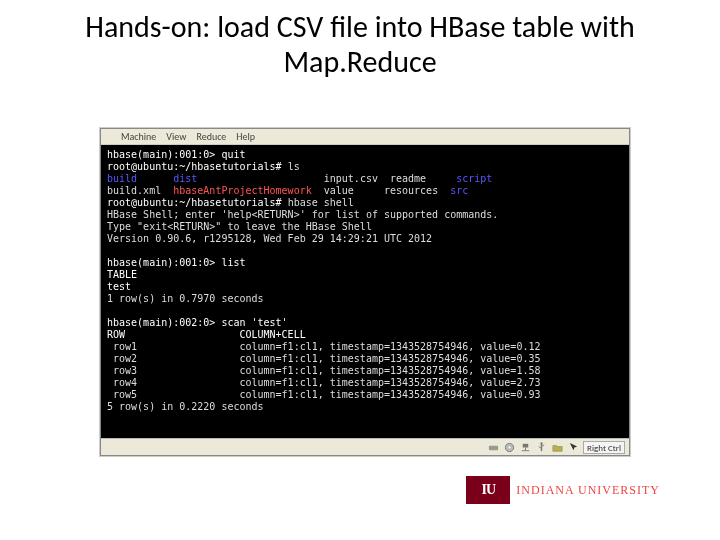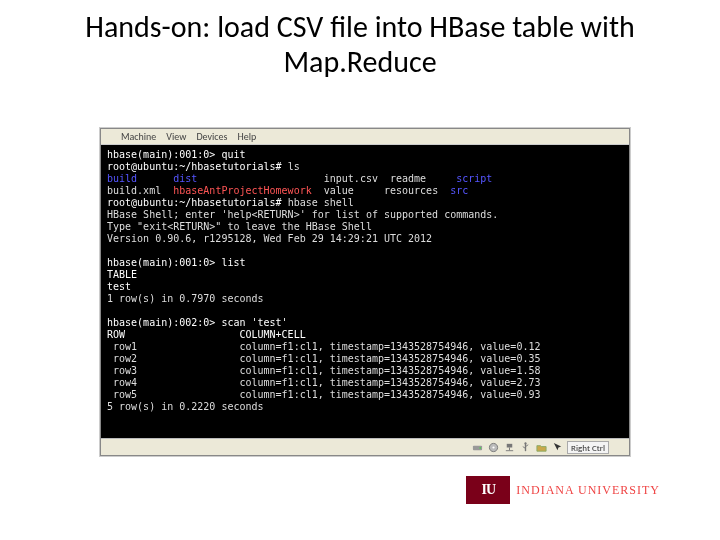--- a/index.html
+++ b/index.html
@@ -90,21 +90,21 @@
   .terminal .red { color: #f55; }
   .statusbar {
     height: 16px;
     background: #ece9d8;
     border-top: 1px solid #bbb;
     display: flex;
     align-items: center;
     justify-content: flex-end;
     font-size: 9px;
     color: #333;
-    padding: 0 20px;
+    padding: 0 4px;
     gap: 4px;
   }
   .statusbar .sicon {
     width: 12px; height: 12px;
     display: inline-flex;
     align-items: center;
     justify-content: center;
     color: #666;
   }
   .brand {
@@ -138,21 +138,21 @@
 <body>
 
 <div class="slide">
   <div class="title">Hands-on: load CSV file into HBase table with Map.Reduce</div>
 
   <div class="vm-window">
 
     <div class="menubar">
       <span>Machine</span>
       <span>View</span>
-      <span>Devices</span>
+      <span>Reduce</span>
       <span>Help</span>
     </div>
 
     <div class="terminal"><span class="white">hbase(main):001:0&gt; quit</span>
 <span class="white">root@ubuntu:~/hbasetutorials#</span><span> ls</span>
 <span class="blue">build</span>      <span class="blue">dist</span>                     <span>input.csv  readme     </span><span class="blue">script</span>
 <span>build.xml  </span><span class="red">hbaseAntProjectHomework</span><span>  value     resources  </span><span class="blue">src</span>
 <span class="white">root@ubuntu:~/hbasetutorials#</span><span> hbase shell</span>
 <span>HBase Shell; enter 'help&lt;RETURN&gt;' for list of supported commands.</span>
 <span>Type "exit&lt;RETURN&gt;" to leave the HBase Shell</span>

